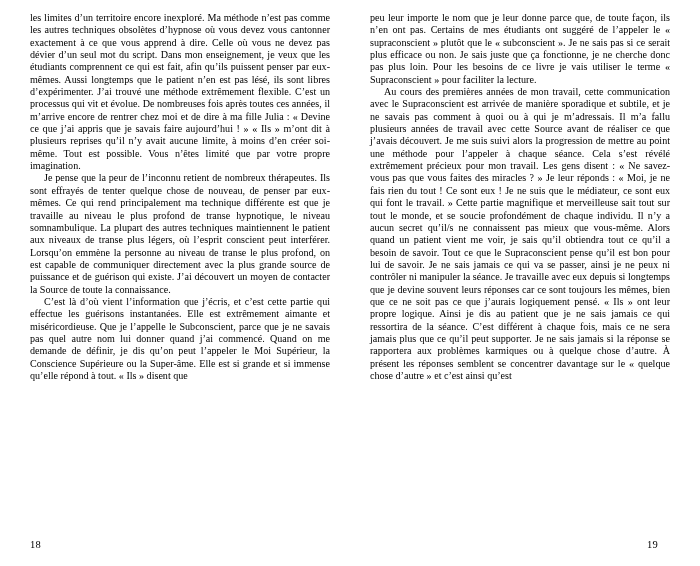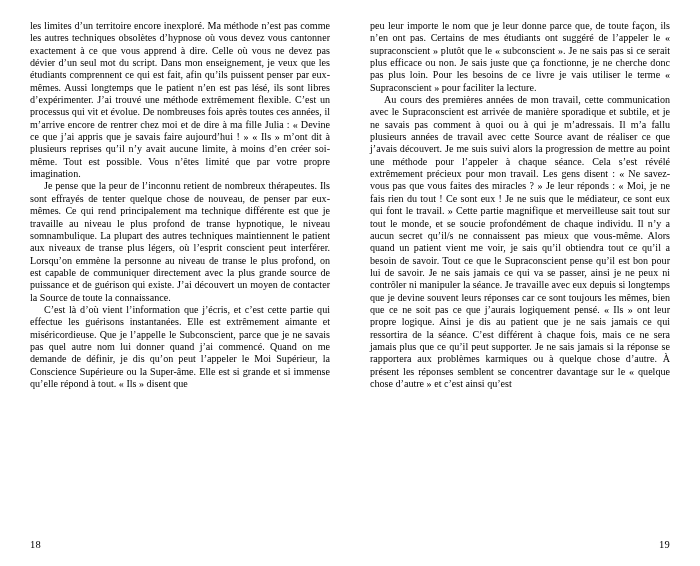--- a/index.html
+++ b/index.html
@@ -12,21 +12,21 @@
     background: #ffffff;
     font-family: "Liberation Serif", serif;
     color: #000000;
     overflow: hidden;
   }
   .spread {
     display: flex;
     width: 700px;
     height: 566px;
     box-sizing: border-box;
-    padding: 20px 30px 0 30px;
+    padding: 12px 30px 0 30px;
   }
   .page {
     width: 300px;
     display: flex;
     flex-direction: column;
     position: relative;
   }
   .page-left {
     margin-right: 40px;
   }
@@ -48,21 +48,21 @@
     position: absolute;
     bottom: 16px;
     font-size: 10.5px;
     letter-spacing: 0.2px;
     text-align: right;
   }
   .folio-left {
     left: 0;
   }
   .folio-right {
-    right: 0;
+    right: 12px;
   }
 </style>
 </head>
 <body>
 
 <div class="spread">
 
   <div class="page page-left">
     <div class="body-text">
       <p class="noindent">les limites d’un territoire encore inexploré. Ma méthode n’est pas comme les autres techniques obsolètes d’hypnose où vous devez vous cantonner exactement à ce que vous apprend à dire. Celle où vous ne devez pas dévier d’un seul mot du script. Dans mon enseignement, je veux que les étudiants comprennent ce qui est fait, afin qu’ils puissent penser par eux-mêmes. Aussi longtemps que le patient n’en est pas lésé, ils sont libres d’expérimenter. J’ai trouvé une méthode extrêmement flexible. C’est un processus qui vit et évolue. De nombreuses fois après toutes ces années, il m’arrive encore de rentrer chez moi et de dire à ma fille Julia : « Devine ce que j’ai appris que je savais faire aujourd’hui ! » « Ils » m’ont dit à plusieurs reprises qu’il n’y avait aucune limite, à moins d’en créer soi-même. Tout est possible. Vous n’êtes limité que par votre propre imagination.</p>

